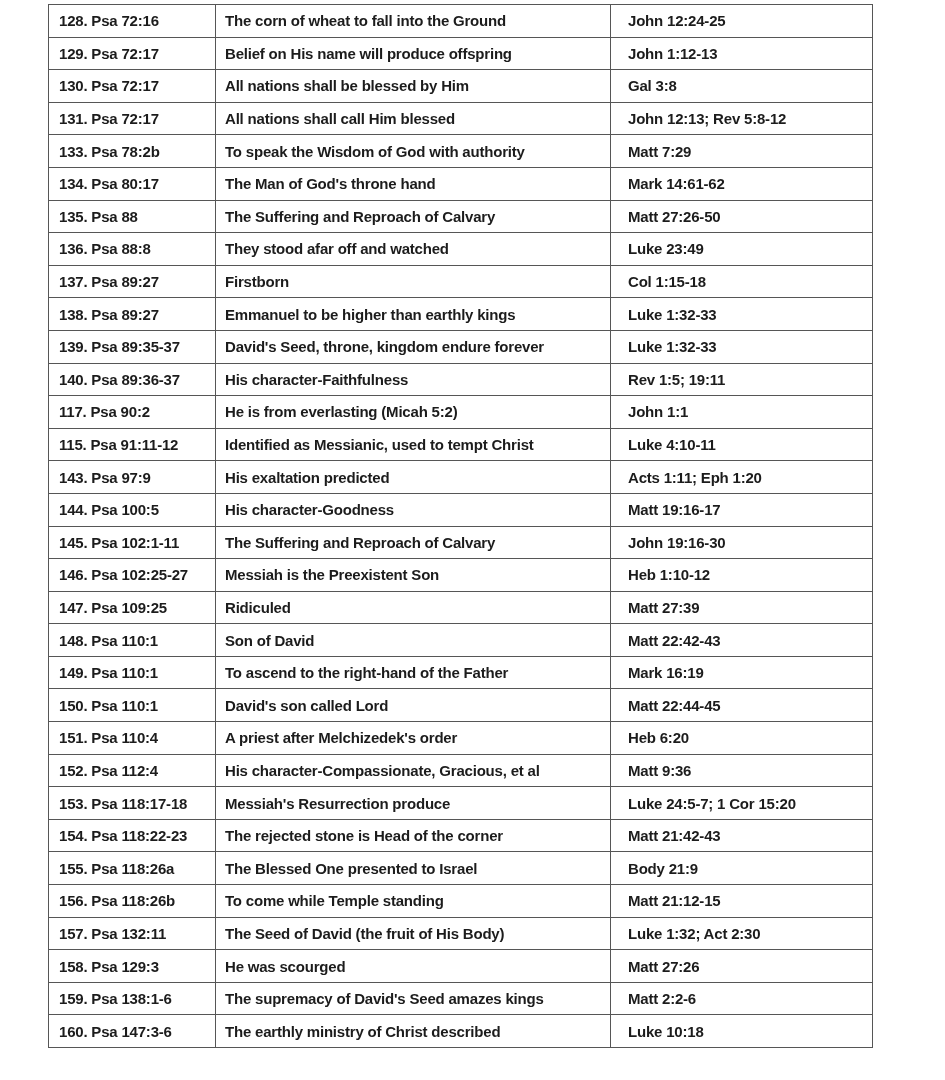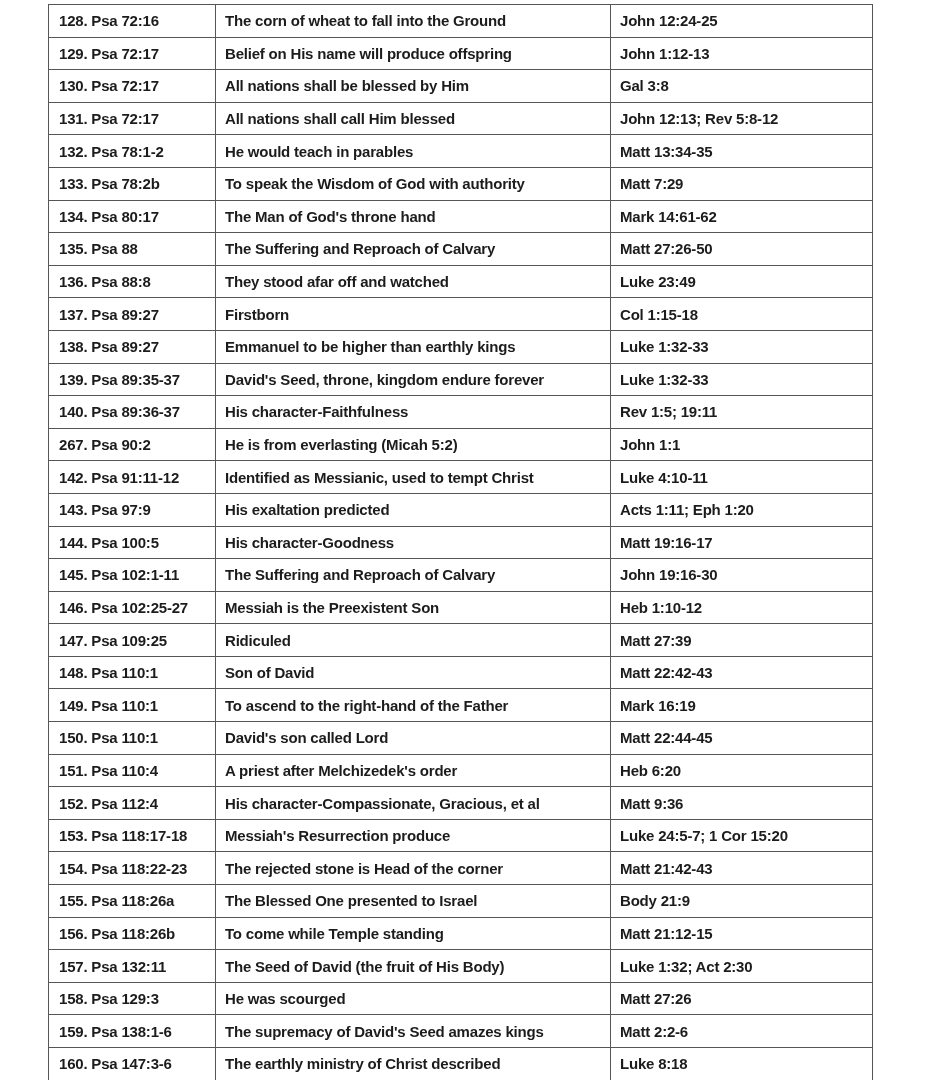--- a/index.html
+++ b/index.html
@@ -38,21 +38,21 @@
     font-weight: bold;
     letter-spacing: -0.2px;
     color: var(--text);
     vertical-align: middle;
     white-space: nowrap;
     overflow: hidden;
     background: var(--background);
   }
   td.ref      { padding-left: 10px; }
   td.prophecy { padding-left: 9px;  padding-right: 4px; }
-  td.fulfill  { padding-left: 9px;  padding-right: 4px; }
+  td.fulfill  { padding-left: 17px;  padding-right: 4px; }
 </style>
 </head>
 <body>
 
 <div class="page">
   <table class="prophecy-table">
     <colgroup>
       <col class="c-ref">
       <col class="c-prophecy">
       <col class="c-fulfill">
@@ -75,25 +75,20 @@
     <td class="prophecy">All nations shall be blessed by Him</td>
     <td class="fulfill">Gal 3:8</td>
   </tr>
 
   <tr>
     <td class="ref">131. Psa 72:17</td>
     <td class="prophecy">All nations shall call Him blessed</td>
     <td class="fulfill">John 12:13; Rev 5:8-12</td>
   </tr>
 
-  <tr>
-    <td class="ref">132. Psa 78:1-2</td>
-    <td class="prophecy">He would teach in parables</td>
-    <td class="fulfill">Matt 13:34-35</td>
-  </tr>
 
   <tr>
     <td class="ref">133. Psa 78:2b</td>
     <td class="prophecy">To speak the Wisdom of God with authority</td>
     <td class="fulfill">Matt 7:29</td>
   </tr>
 
   <tr>
     <td class="ref">134. Psa 80:17</td>
     <td class="prophecy">The Man of God's throne hand</td>
@@ -130,27 +125,27 @@
     <td class="fulfill">Luke 1:32-33</td>
   </tr>
 
   <tr>
     <td class="ref">140. Psa 89:36-37</td>
     <td class="prophecy">His character-Faithfulness</td>
     <td class="fulfill">Rev 1:5; 19:11</td>
   </tr>
 
   <tr>
-    <td class="ref">267. Psa 90:2</td>
+    <td class="ref">117. Psa 90:2</td>
     <td class="prophecy">He is from everlasting (Micah 5:2)</td>
     <td class="fulfill">John 1:1</td>
   </tr>
 
   <tr>
-    <td class="ref">142. Psa 91:11-12</td>
+    <td class="ref">115. Psa 91:11-12</td>
     <td class="prophecy">Identified as Messianic, used to tempt Christ</td>
     <td class="fulfill">Luke 4:10-11</td>
   </tr>
 
   <tr>
     <td class="ref">143. Psa 97:9</td>
     <td class="prophecy">His exaltation predicted</td>
     <td class="fulfill">Acts 1:11; Eph 1:20</td>
   </tr>
 
@@ -246,17 +241,17 @@
 
   <tr>
     <td class="ref">159. Psa 138:1-6</td>
     <td class="prophecy">The supremacy of David's Seed amazes kings</td>
     <td class="fulfill">Matt 2:2-6</td>
   </tr>
 
   <tr>
     <td class="ref">160. Psa 147:3-6</td>
     <td class="prophecy">The earthly ministry of Christ described</td>
-    <td class="fulfill">Luke 8:18</td>
+    <td class="fulfill">Luke 10:18</td>
   </tr>
 </tbody>
   </table>
 </div>
 
 </body></html>

